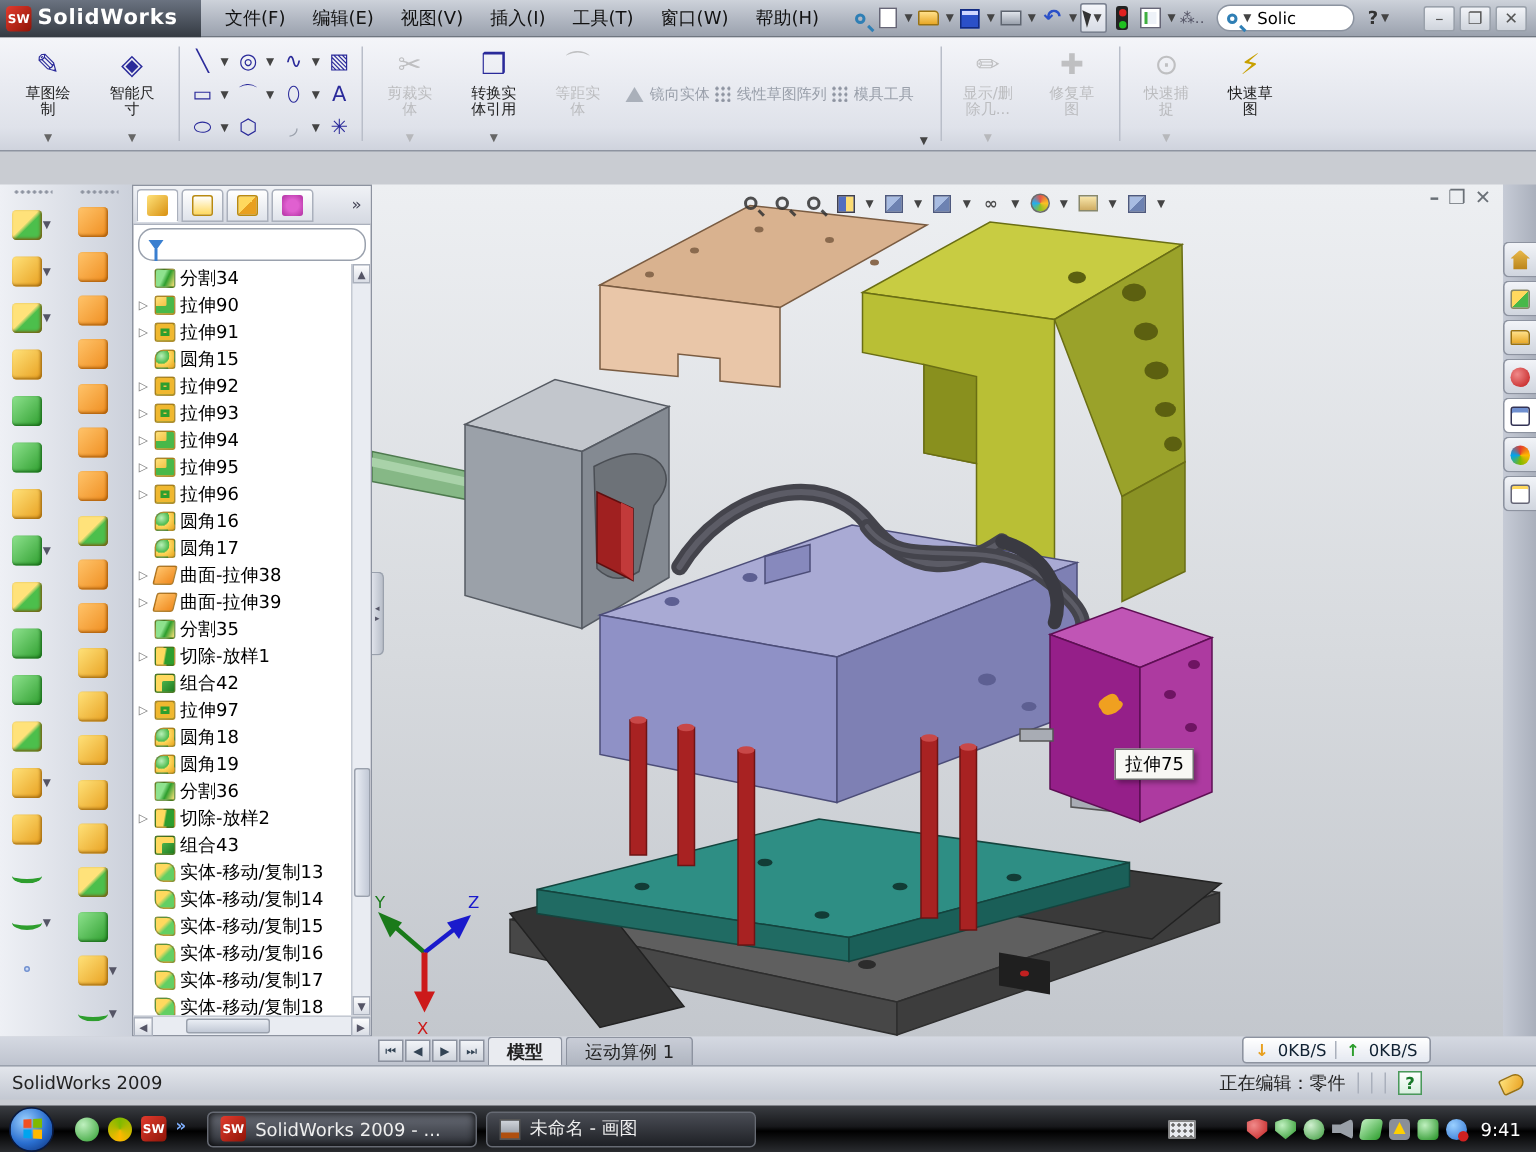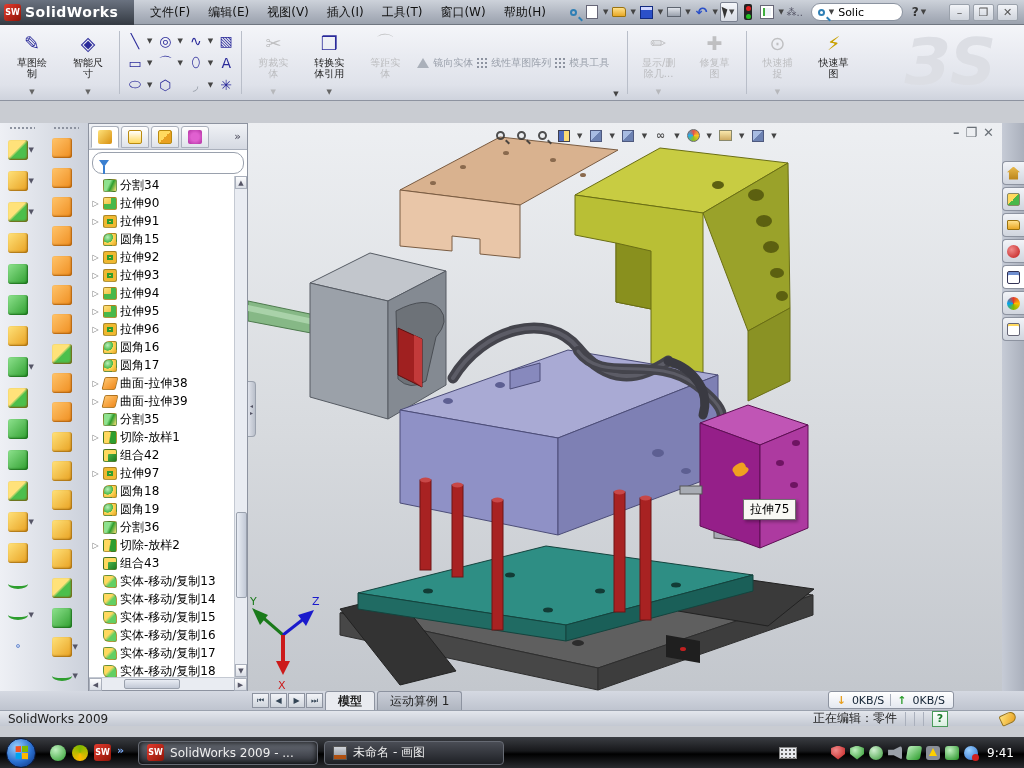--- a/index.html
+++ b/index.html
@@ -202,21 +202,21 @@
     background:linear-gradient(#c9cdd7,#aeb4bf); margin-left:2px; border-radius:3px 3px 0 0; color:#222; }
   .btab.active { background:#e9ebf0; font-weight:bold; }
   #net-widget { position:absolute; right:70px; top:691px; height:18px; display:flex; align-items:center;
     background:linear-gradient(#ffffff,#e4e8f0); border:1px solid #8d93a0; border-radius:3px;
     padding:0 8px; gap:6px; font-size:11px; color:#123; }
   .nw-down { color:#e8a020; font-weight:bold; }
   .nw-up { color:#2e9e2e; font-weight:bold; }
   .nw-sep { width:1px; height:12px; background:#aab0bc; }
   #statusbar { position:absolute; left:0; top:710px; width:1024px; height:16px;
     background:linear-gradient(#e3e6ec,#c3c8d2); border-top:1px solid #9aa1ad; display:flex;
-    align-items:center; padding:4px 8px; font-size:12px; color:#222; }
+    align-items:center; padding:11px 8px; font-size:12px; color:#222; }
   #status-right { margin-left:auto; display:flex; align-items:center; gap:8px; }
   .vsep { width:1px; height:14px; background:#aab0bc; }
   #status-help { width:16px; height:16px; background:linear-gradient(#fff,#d9efe0); border:1px solid #4a9a5a;
     color:#1a7a2a; font-weight:bold; font-size:11px; display:flex; align-items:center; justify-content:center; }
   .tag-ico { width:16px; height:11px; background:linear-gradient(135deg,#ffe27a,#e8a020);
     border:1px solid #9a7210; border-radius:2px 6px 6px 2px; transform:rotate(-25deg); }
 
   
   #taskbar { position:absolute; left:0; top:737px; width:1024px; height:31px;
     background:linear-gradient(180deg,#3a3d42 0%,#17181b 45%,#000 55%,#2a2c30 100%);
@@ -441,21 +441,20 @@
           <div class="rib-label">快速捕
 捉</div>
           <div class="dd">▼</div>
         </div>
         <div class="rib-big">
           <div class="ric" style="color: rgb(200, 160, 0);">⚡</div>
           <div class="rib-label">快速草
 图</div>
         </div>
       </div>
-    <div id="ds-watermark">ЗS</div>
   </div>
 
 
   <div id="left-tools">
     <div class="ltcol" id="ltcol1">
         <div class="lt-grip"></div>
         <div class="lt-item">
           <span class="lt-ic c-mixed"></span>
           <span class="lt-dd">▼</span>
         </div>

